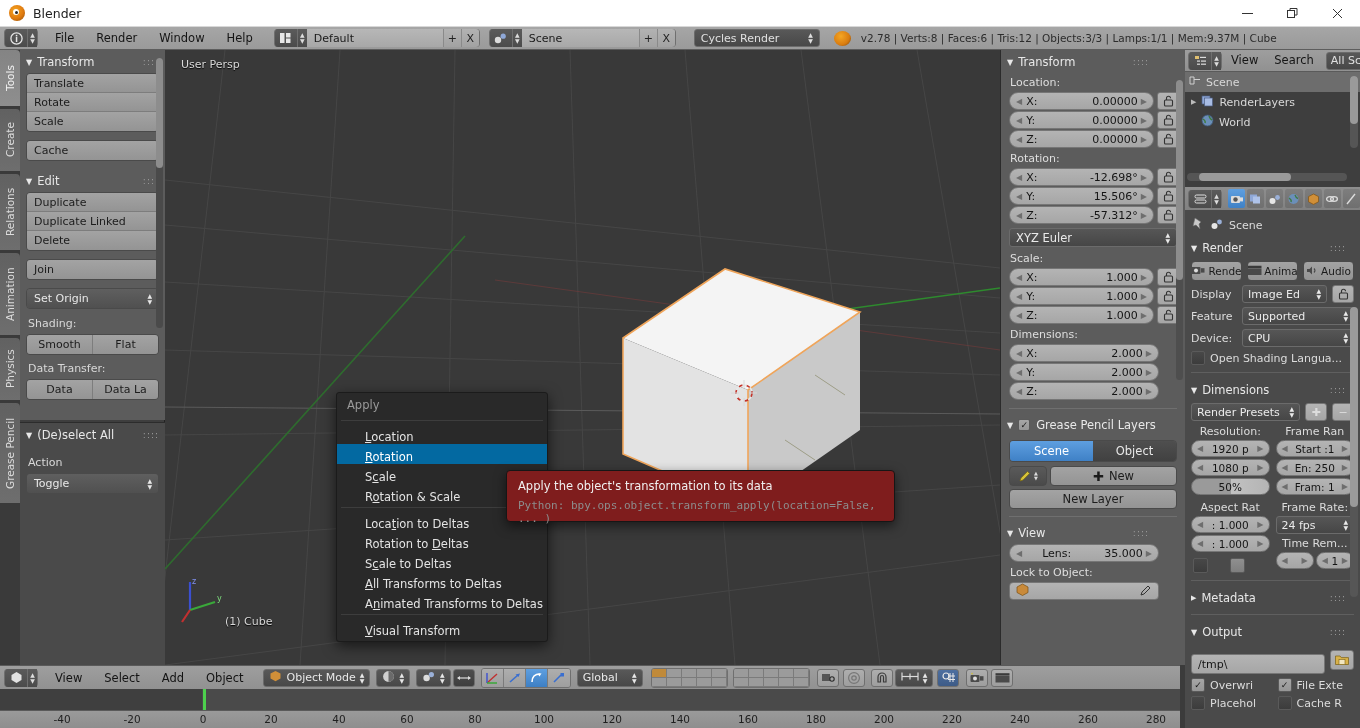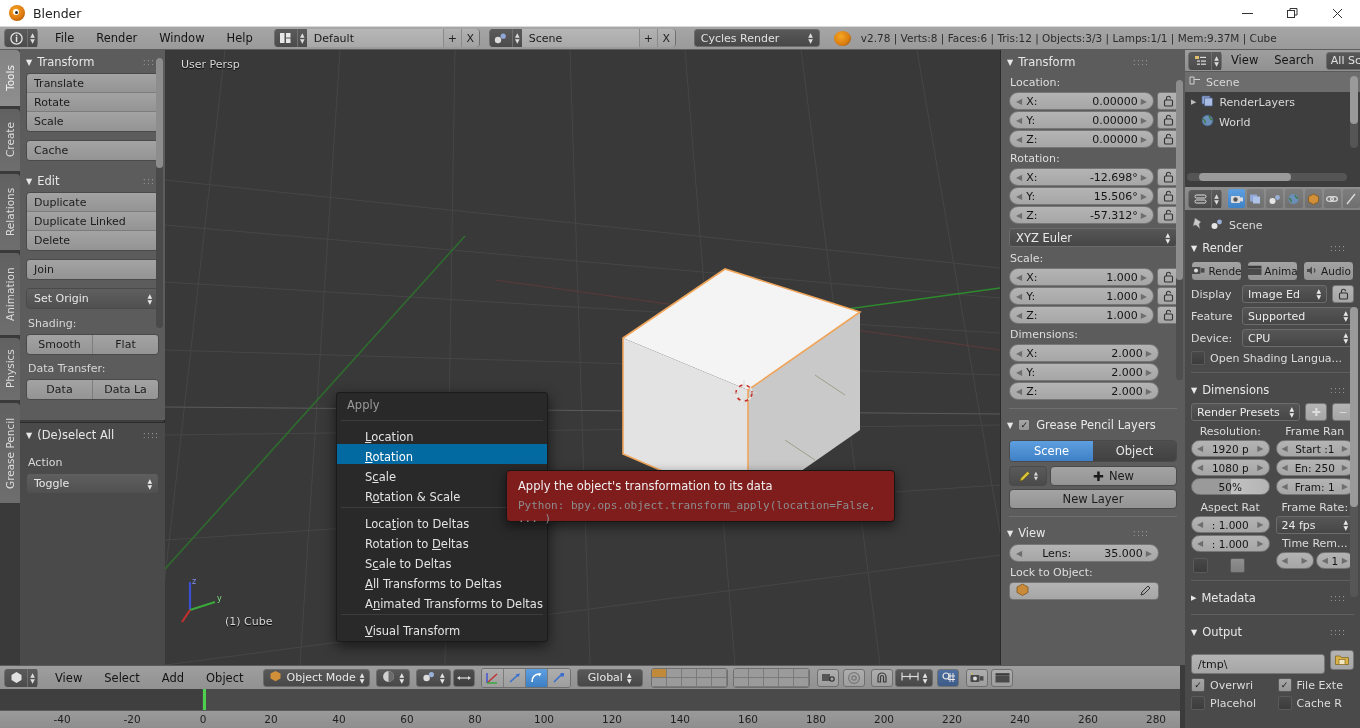--- a/index.html
+++ b/index.html
@@ -1208,21 +1208,21 @@
           </svg>
       </div>
       <div class="iconbtn" style="border:none;border-radius:0;">
         <svg width="13" height="12" viewBox="0 0 13 12">
             <line x1="2" y1="10" x2="9" y2="3" stroke="#3a6fd0" stroke-width="1.6"></line>
             <rect x="8.5" y="1" width="3.5" height="3.5" fill="#3a6fd0"></rect>
           </svg>
       </div>
     </div>
 
-    <div class="small-dark" style="margin-left:6px;min-width:66px;justify-content:center;">
+    <div class="small-dark" style="margin-left:6px;min-width:66px;justify-content:space-between;">
       <span>Global</span>
       <span style="display:flex;flex-direction:column;font-size:6px;line-height:6px;">
           <span>▲</span>
           <span>▼</span>
         </span>
     </div>
 
     <div class="gridbtns" style="margin-left:8px;position:relative;">
       <div style="display:flex;flex-direction:column;">
         <div style="display:flex;">

